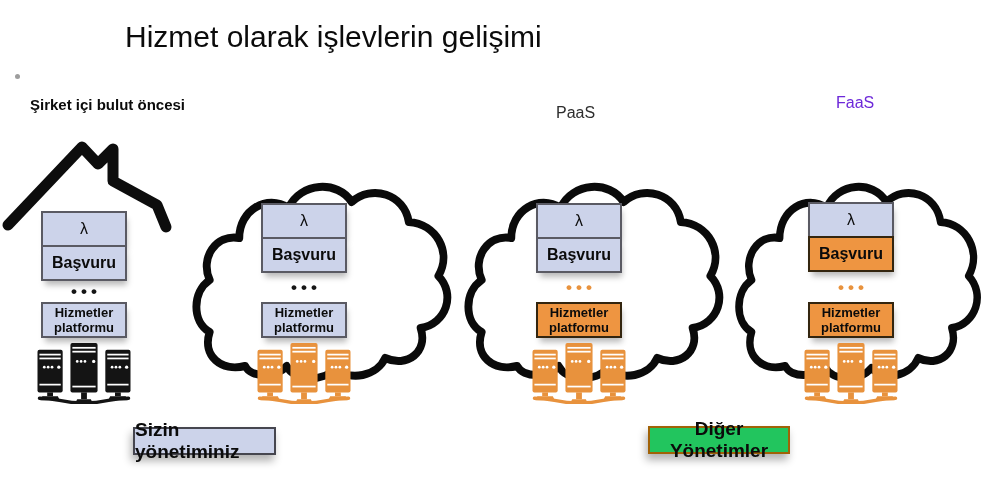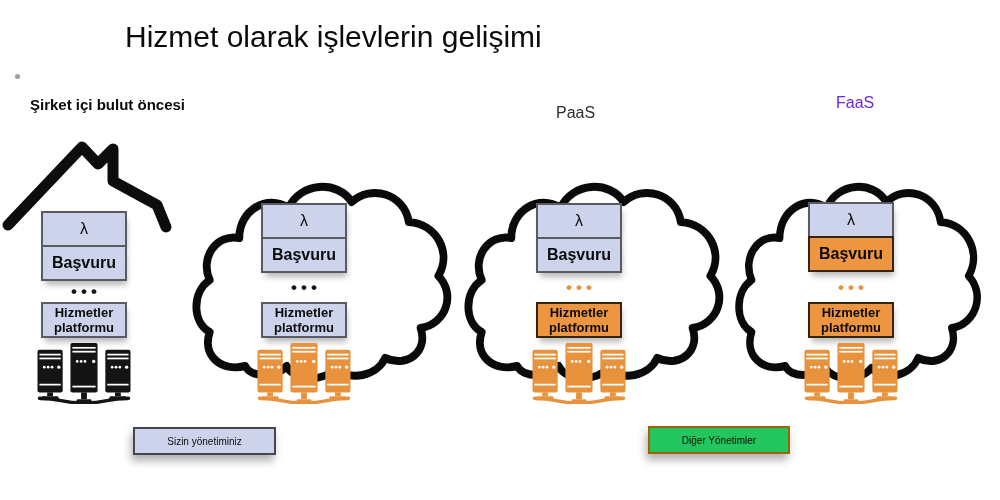--- a/index.html
+++ b/index.html
@@ -48,21 +48,21 @@
   .dots.owner-you{color:#141414;}
   .dots.owner-other{color:#e8923d;}
   .servers{width:104px;height:62px;margin-left:-9px;margin-top:4px;
            position:relative;z-index:4;}
   .servers.owner-you{color:#141414;}
   .servers.owner-other{color:#e8923d;}
 
   
   .legend-box{position:absolute;height:28px;box-sizing:border-box;z-index:5;
               display:flex;align-items:center;justify-content:center;
-              font-size:10px;font-weight:normal;
+              font-size:19px;font-weight:bold;
               box-shadow:-2px 6px 8px rgba(0,0,0,.30);}
   #legend-you{left:133px;top:427px;width:143px;background:#ccd3ea;border:2px solid #46464f;}
   #legend-other{left:648px;top:426px;width:142px;background:#22c55e;border:2px solid #a16207;text-align:center;}
 </style>
 </head>
 <body>
 
 <div id="title" class="abs">Hizmet olarak işlevlerin gelişimi</div>
 <div id="corner-dot" class="abs"></div>
 

